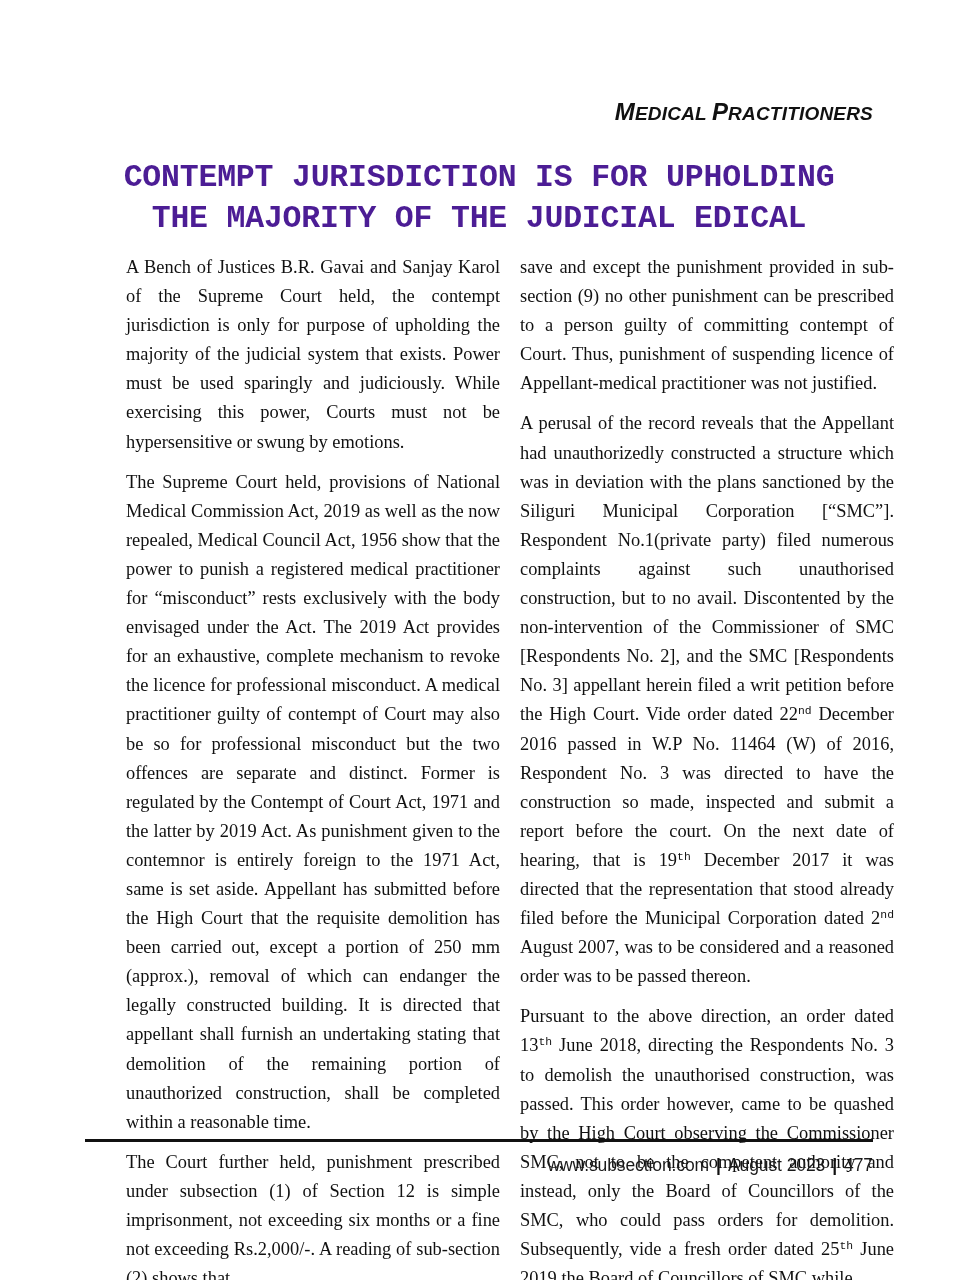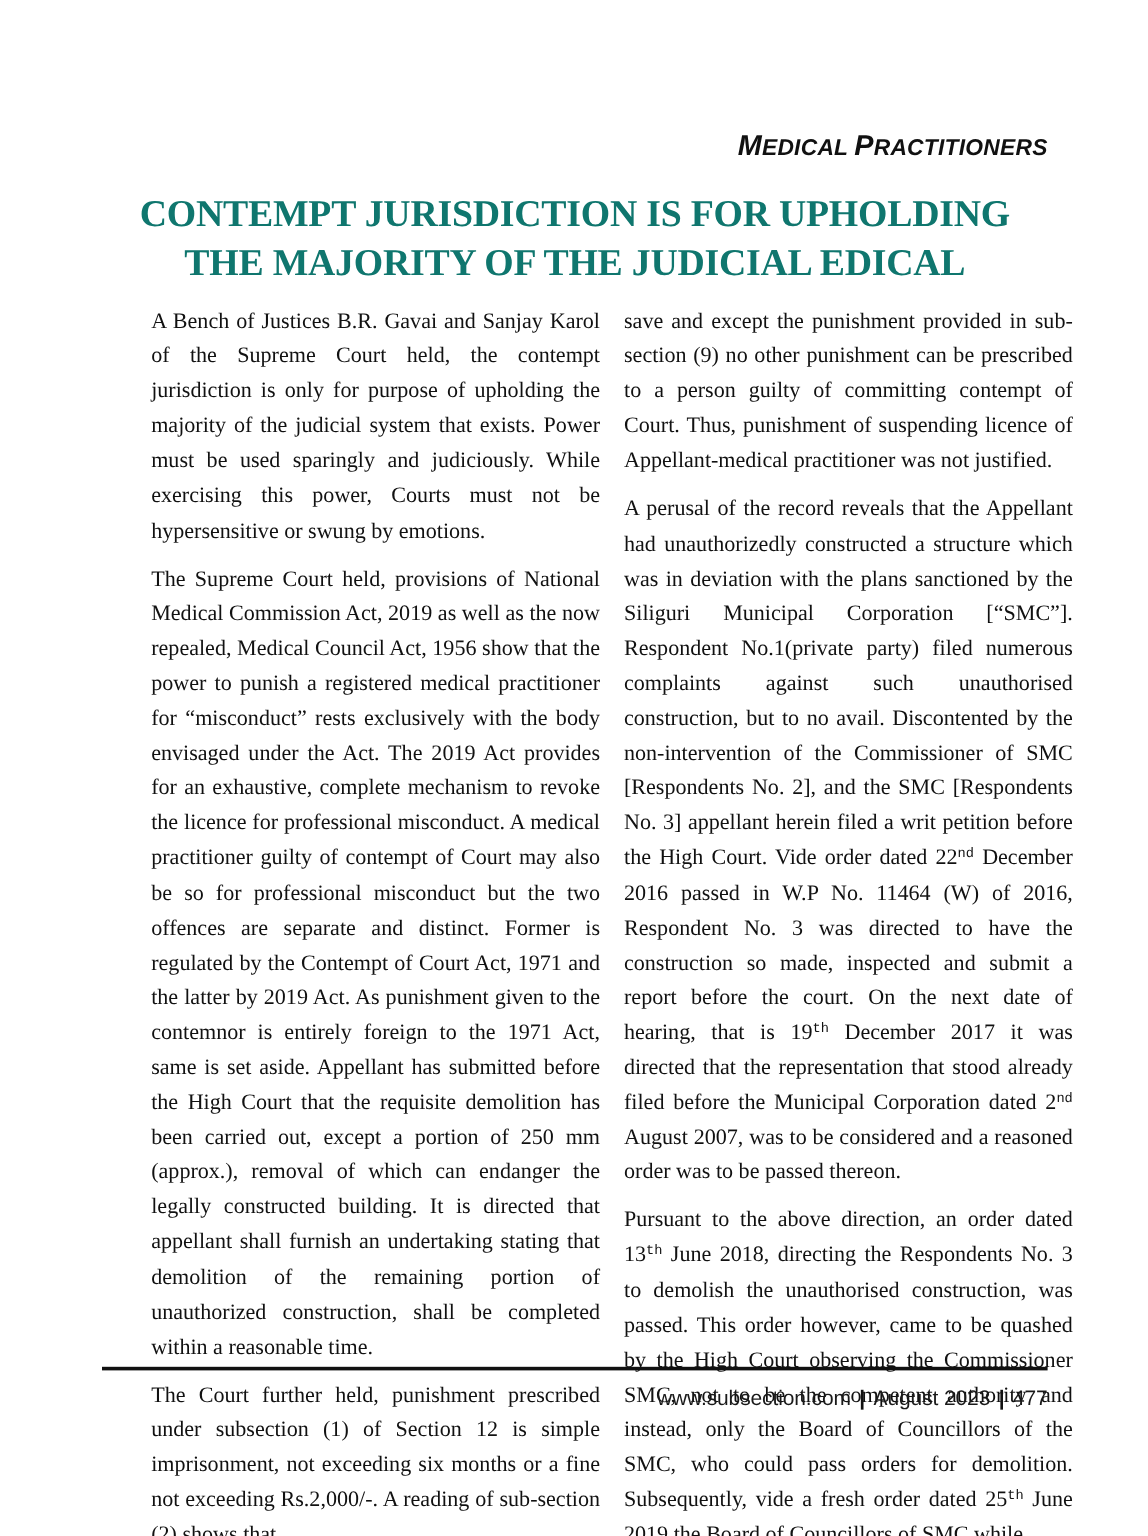--- a/index.html
+++ b/index.html
@@ -24,21 +24,21 @@
     top: 0;
     width: 957px;
     height: 1280px;
     box-sizing: border-box;
   }
 
   
   .running-head {
     position: absolute;
     left: 85px;
-    top: 110px;
+    top: 100px;
     width: 788px;
     text-align: right;
     font-family: "Liberation Sans", sans-serif;
     font-weight: bold;
     font-style: italic;
     font-size: 20.5px;
     letter-spacing: 0.2px;
     line-height: 1;
     white-space: nowrap;
     color: #111111;
@@ -54,26 +54,26 @@
     width: 5px;
   }
 
   
   .headline {
     position: absolute;
     left: 85px;
     top: 136px;
     width: 788px;
     text-align: center;
-    font-family: Liberation Serif, serif;
+    font-family: Liberation Mono, monospace;
     font-weight: bold;
     font-size: 31.5px;
     line-height: 41px;
     letter-spacing: -0.2px;
-    color: #0f766e;
+    color: #4c1d95;
   }
   .headline .hl-line { display: block; }
 
   
   .columns {
     position: absolute;
     left: 93px;
     top: 253px;
     width: 778px;
     height: 855px;

